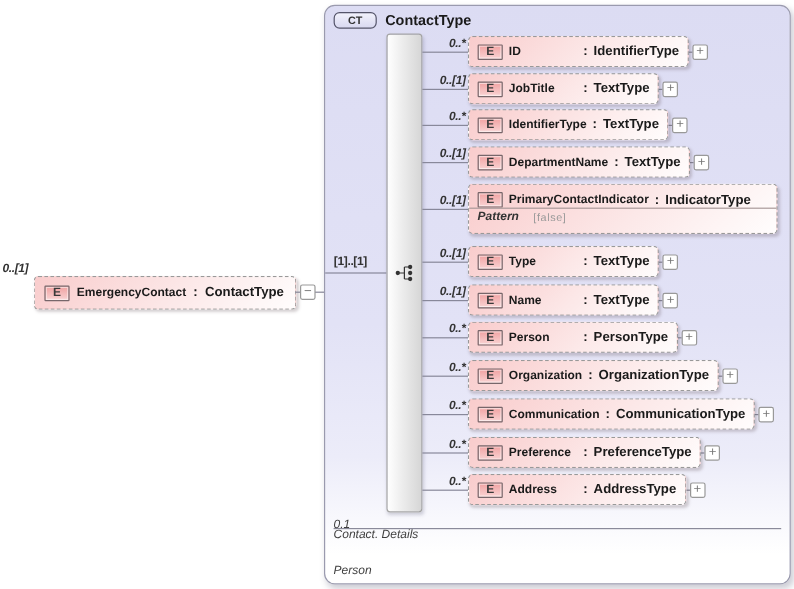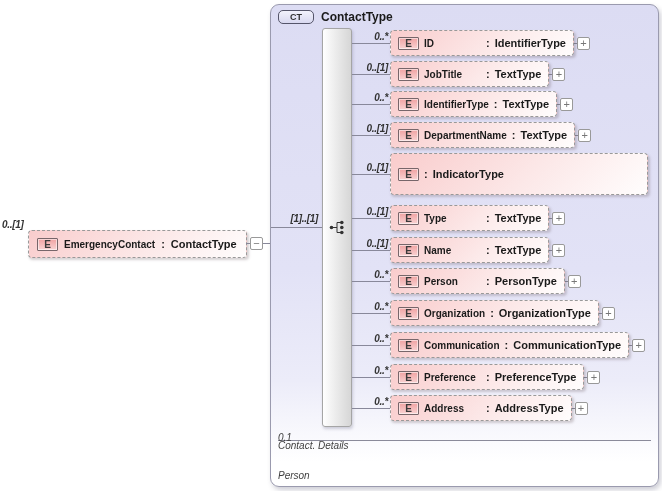--- a/index.html
+++ b/index.html
@@ -26,22 +26,22 @@
   .seq-bar {
     position:absolute; left:322px; top:28px; width:30px; height:399px;
     border:1px solid #a5a5a5; border-radius:3px;
     background:linear-gradient(to right,#ffffff,#ececec 45%,#d6d6d6);
     box-shadow:1px 2px 3px rgba(80,80,110,0.25);
   }
   .seq-icon { position:absolute; left:329px; top:219px; width:17px; height:17px; }
 
   .seq-line { position:absolute; left:271px; top:227px; width:51px; height:1px; background:#88889a; }
   .seq-card {
-    position:absolute; left:266px; top:213px; width:52px; text-align:right;
-    font-size:10px; font-style:italic; font-weight:bold; color:#333; letter-spacing:-0.3px;
+    position:absolute; left:266px; top:213px; width:52px; text-align:center;
+    font-size:10px; font-weight:bold; color:#333; letter-spacing:-0.3px;
   }
 
   
   .row { position:absolute; left:352px; display:flex; align-items:center; height:26px; }
   .conn { position:relative; width:38px; align-self:stretch; flex:none; }
   .conn::after { content:""; position:absolute; left:0; right:0; top:50%; height:1px; background:#88889a; }
   .card {
     position:absolute; right:2px; bottom:50%; margin-bottom:1px; white-space:nowrap;
     font-size:10px; font-style:italic; font-weight:bold; color:#333; letter-spacing:-0.3px;
   }
@@ -189,22 +189,27 @@
     <span class="stub"></span>
     <span class="plusbox">+</span>
   </div>
       <div class="row" style="top: 153px; height: 42px;">
     <span class="conn">
       <span class="card">0..[1]</span>
     </span>
     <div class="el-box wide">
       <div class="el-head">
         <span class="e-icon">E</span>
+        <span class="el-name">PrimaryContactIndicator</span>
         <span class="sep">:</span>
         <span class="el-type">IndicatorType</span>
+      </div>
+      <div class="facet">
+        <span class="facet-label">Pattern</span>
+        <span class="facet-value">[false]</span>
       </div>
     </div>
 
   </div>
       <div class="row" style="top: 205px; height: 26px;">
     <span class="conn">
       <span class="card">0..[1]</span>
     </span>
     <div class="el-box">
       <div class="el-head">

